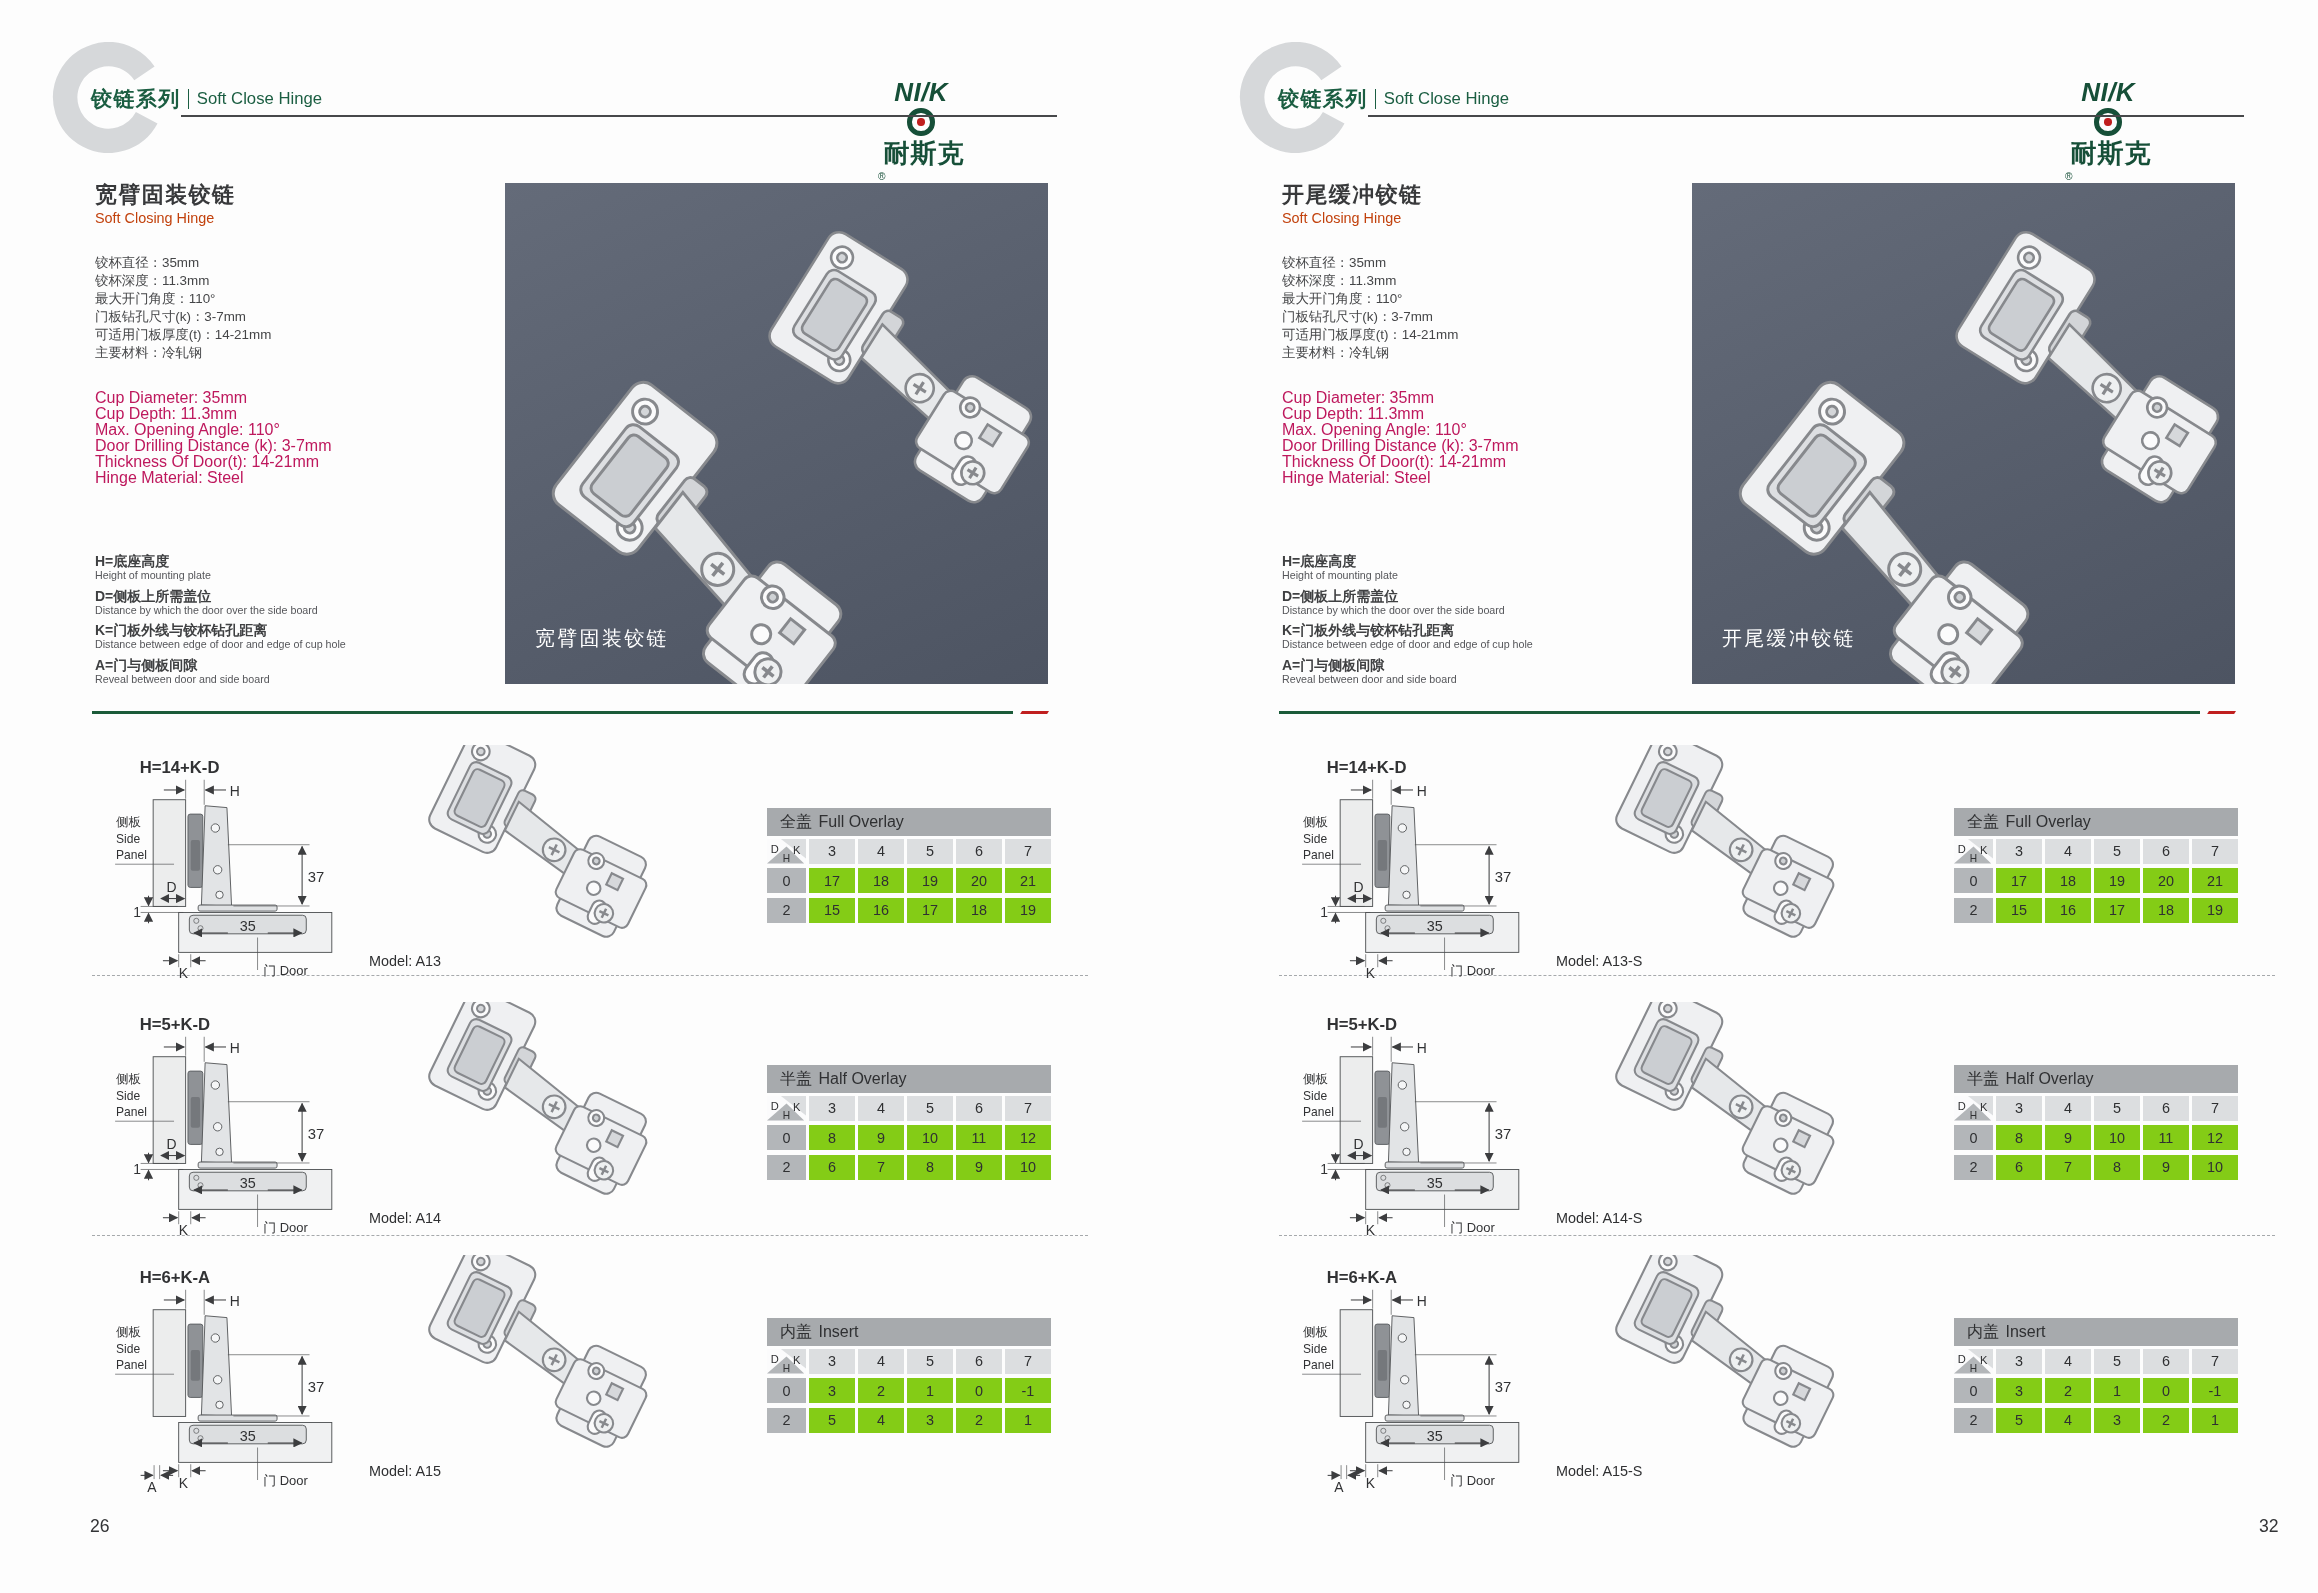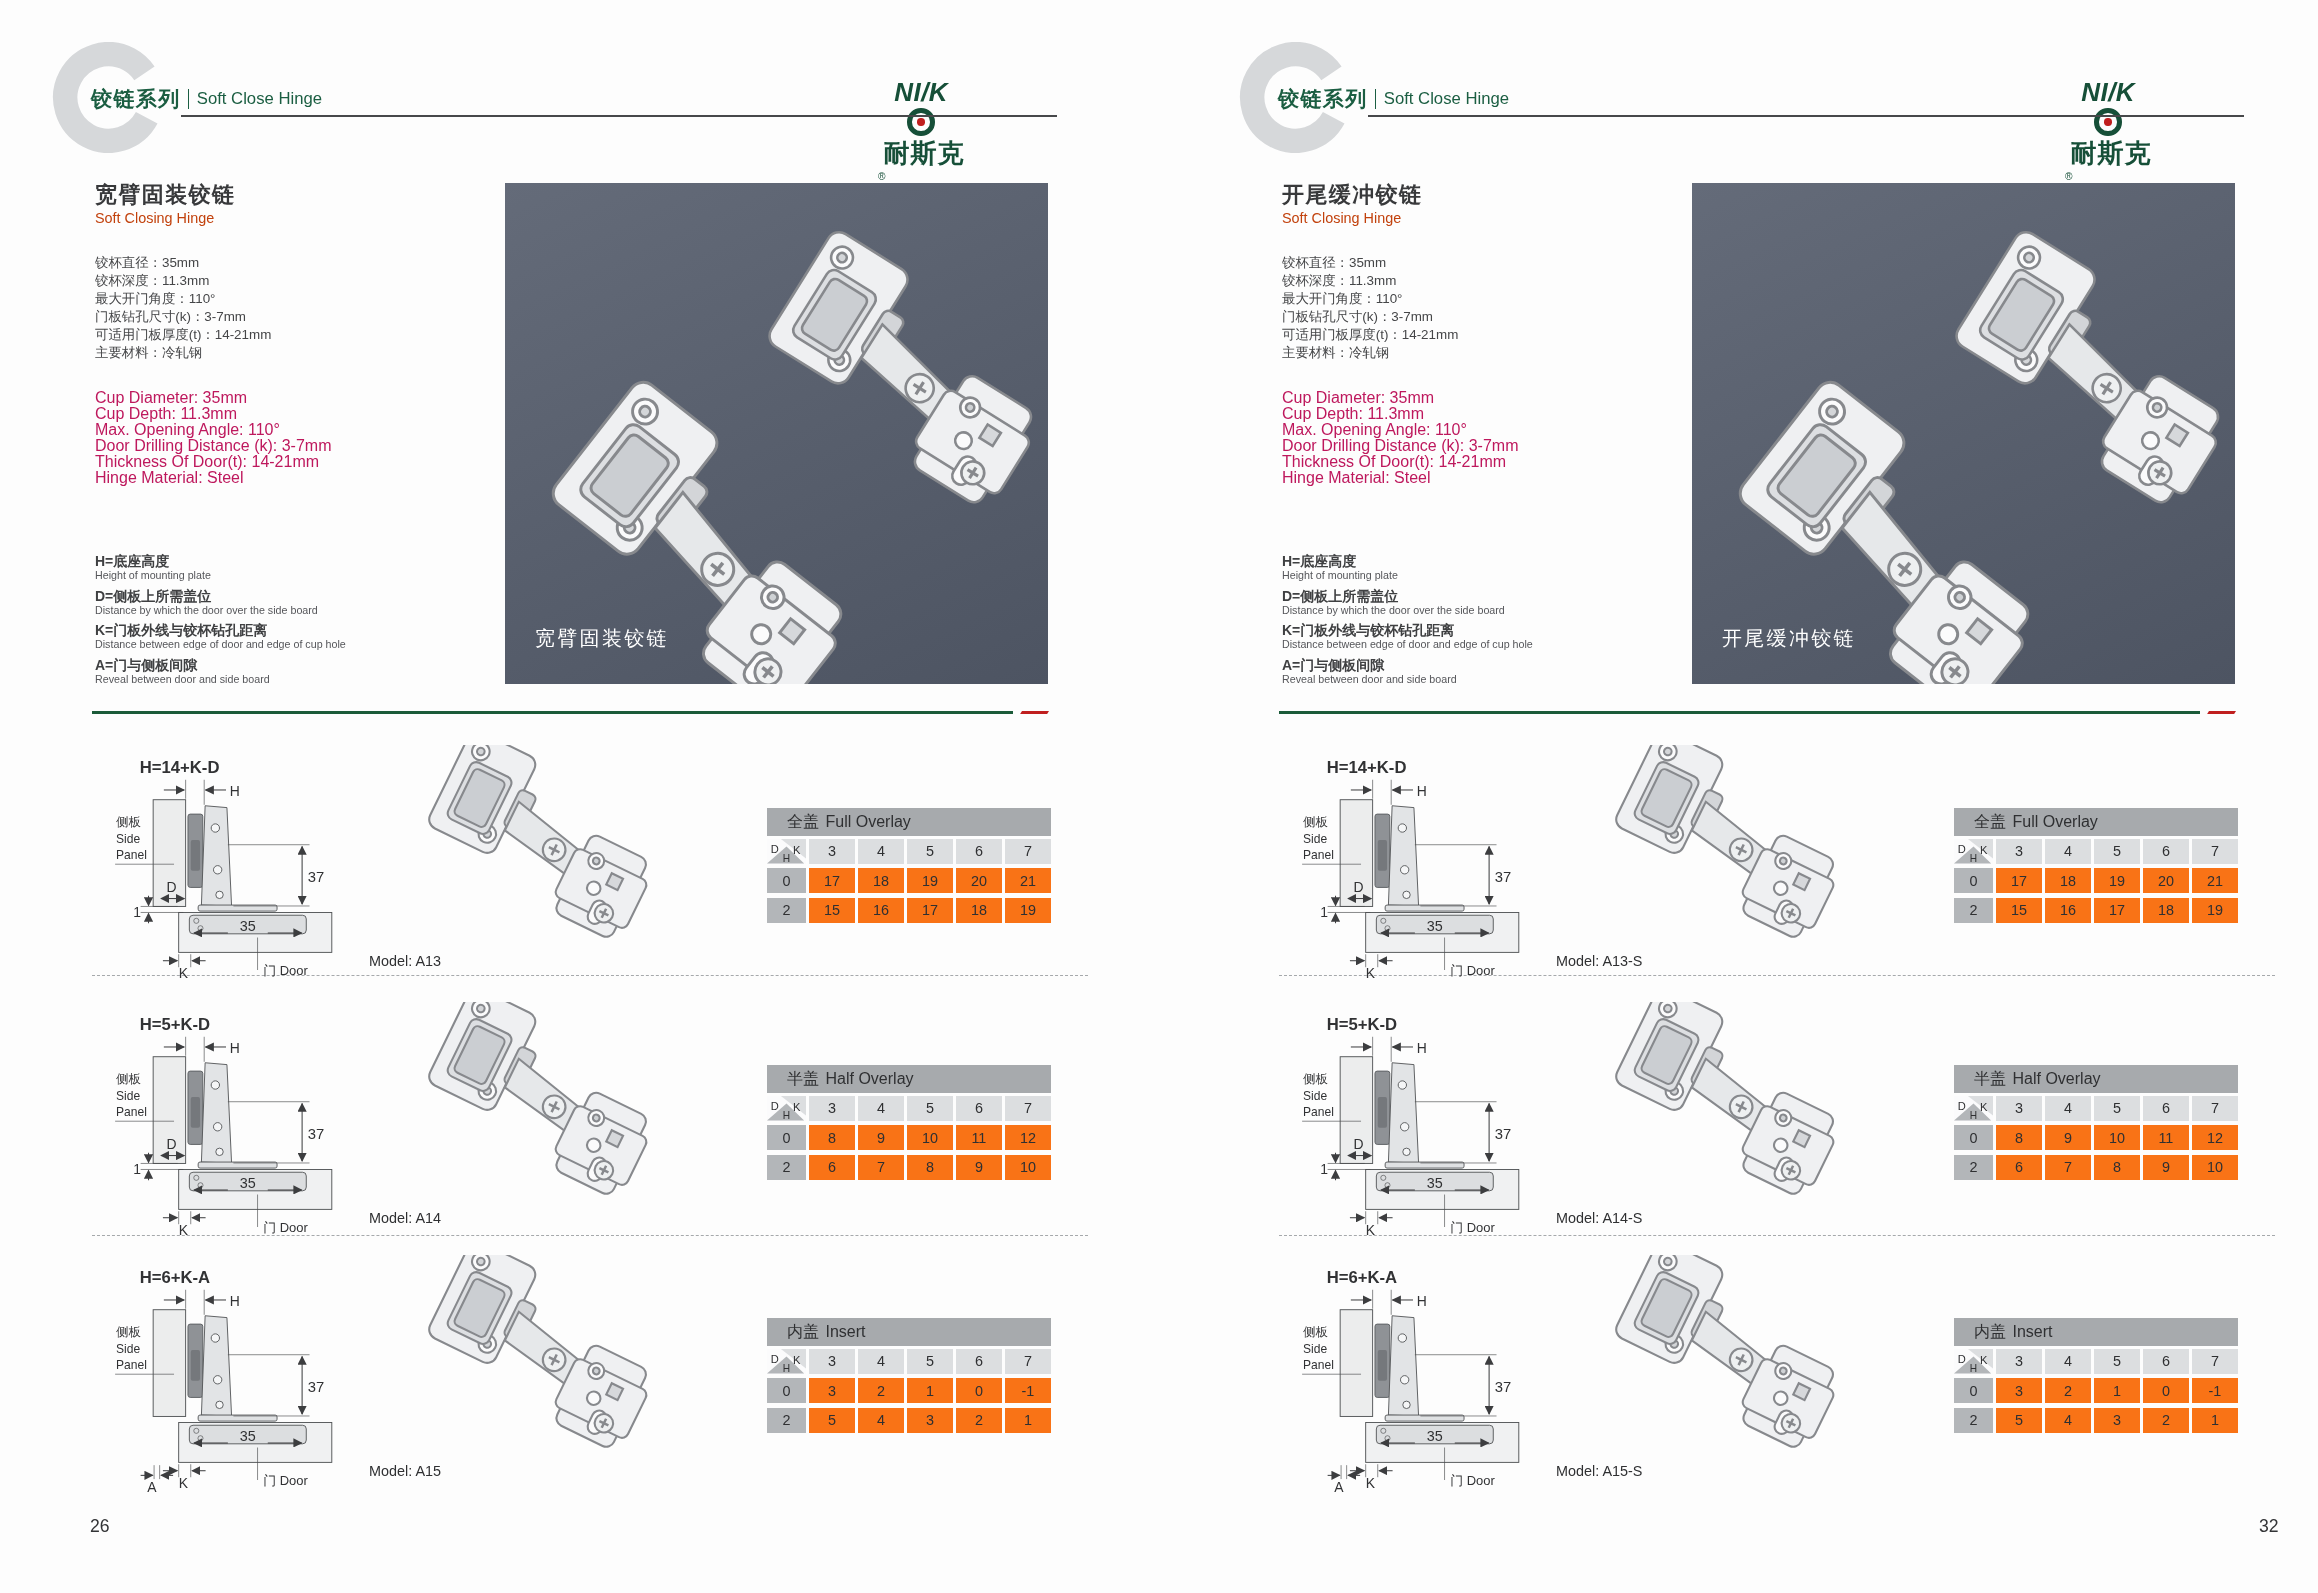--- a/index.html
+++ b/index.html
@@ -48,26 +48,26 @@
   
   .sec{position:absolute;left:0;width:1146px;height:260px;}
   .s0{top:755px;} .s1{top:1012px;text-align:center;} .s2{top:1265px;}
   .diag{position:absolute;left:109px;top:-3.7px;width:260px;height:232px;}
   .hart{position:absolute;left:392px;top:-10.2px;width:278px;height:218px;}
   .model{position:absolute;left:369px;top:198px;font-size:14.4px;color:#2f3032;}
 
   
   .tablock{position:absolute;left:767px;top:53px;width:284px;}
   .tab-head{height:28px;background:#a7aaad;color:#2f3032;font-size:16px;display:flex;align-items:center;
-            padding-left:20px;gap:6.5px;font-weight:500;box-sizing:border-box;}
+            padding-left:13px;gap:6.5px;font-weight:500;box-sizing:border-box;}
   .tab-grid{margin-top:3.2px;display:grid;grid-template-columns:39px repeat(5,1fr);gap:4.2px 2.8px;}
   .cell{display:flex;align-items:center;justify-content:center;font-size:14.4px;color:#2f3032;}
   .cell.head{background:#dcdee0;height:24.6px;}
   .cell.rowhead{background:#b3b6b9;height:25.5px;}
-  .cell.data{background:#f97316;height:25.5px;}
+  .cell.data{background:#84cc16;height:25.5px;}
   .corner{position:relative;background:#fbfbfc;height:24.6px;}
   .corner svg{position:absolute;left:0;top:0;}
 
   
   .pagenum{position:absolute;top:1516px;font-size:17.6px;color:#333436;}
   .pn-left{left:90px;} .pn-right{left:1072px;}
 
   
   .diag text{fill:#313234;}
   .diag .dl{stroke:#3c3d3f;stroke-width:2.2;fill:none;}

